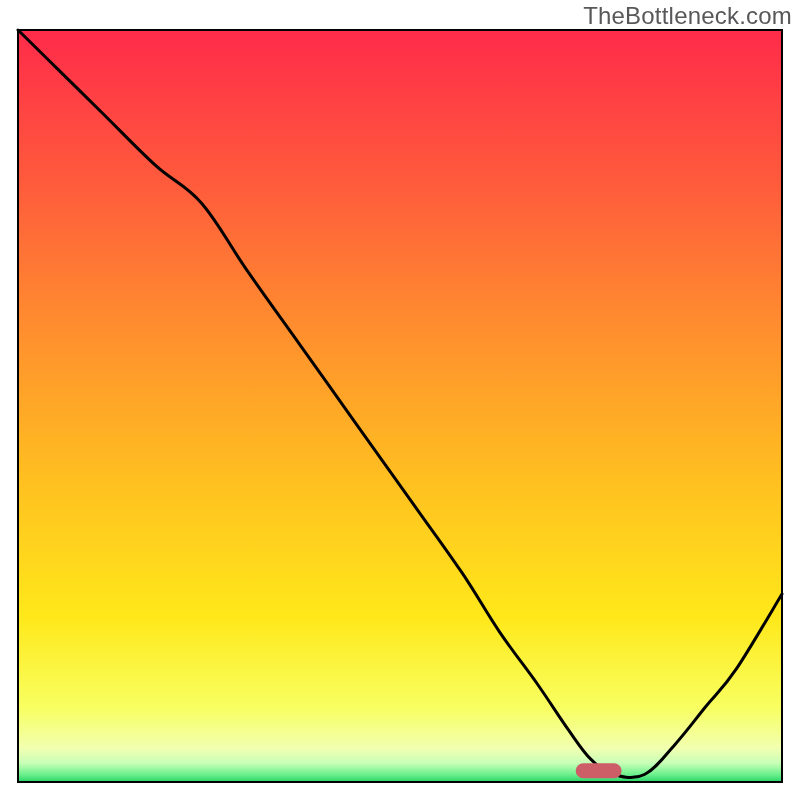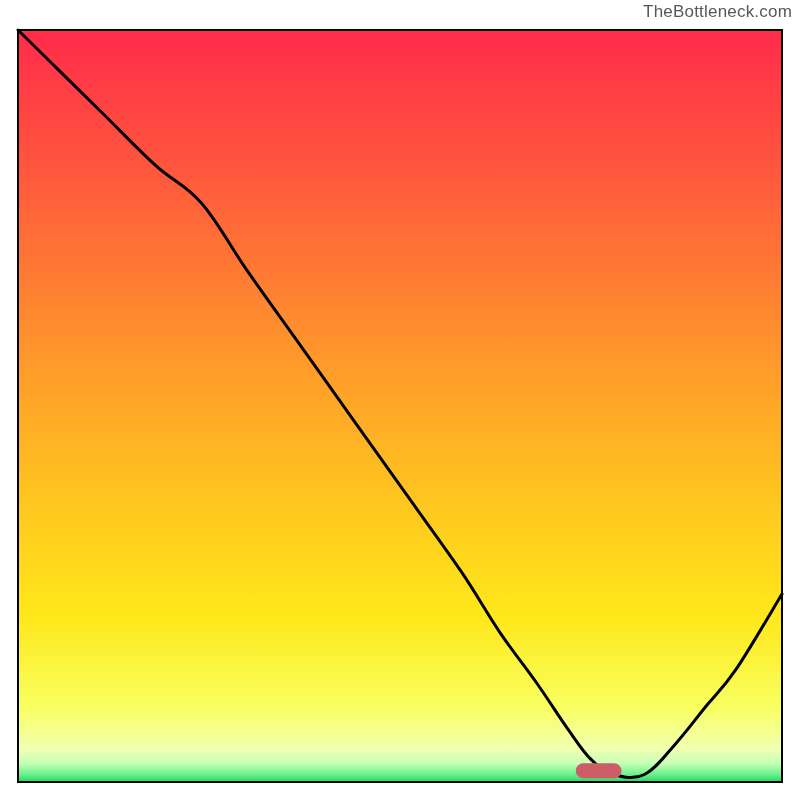--- a/index.html
+++ b/index.html
@@ -12,21 +12,21 @@
   }
   .container {
     position: relative;
     width: 800px;
     height: 800px;
   }
   .watermark {
     position: absolute;
     top: 2px;
     right: 8px;
-    font-size: 17px;
+    font-size: 24px;
     font-weight: 500;
     color: #58585a;
     letter-spacing: 0.2px;
   }
   svg {
     display: block;
   }
 </style>
 </head>
 <body>

